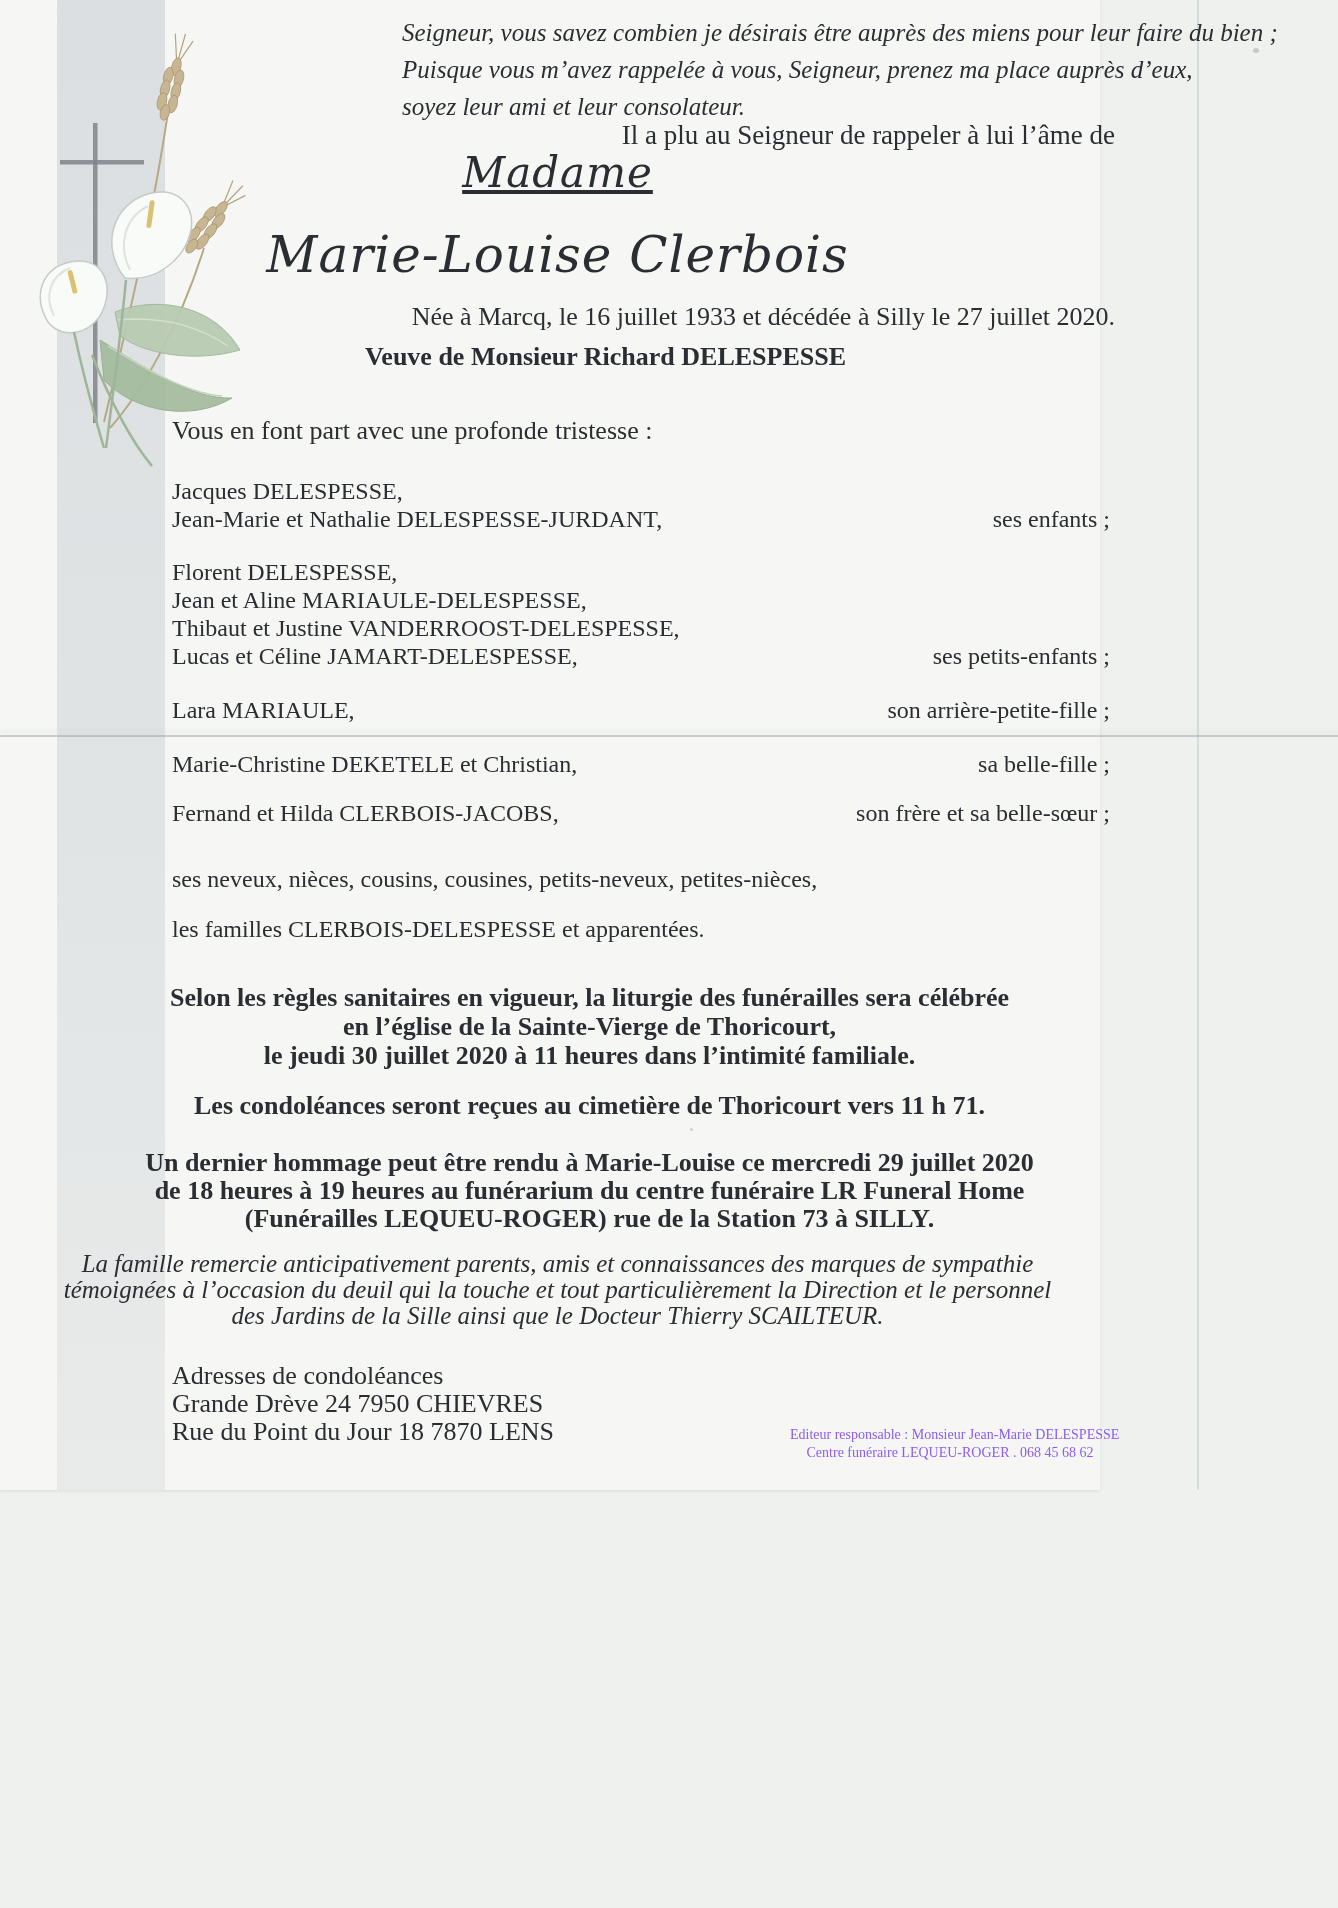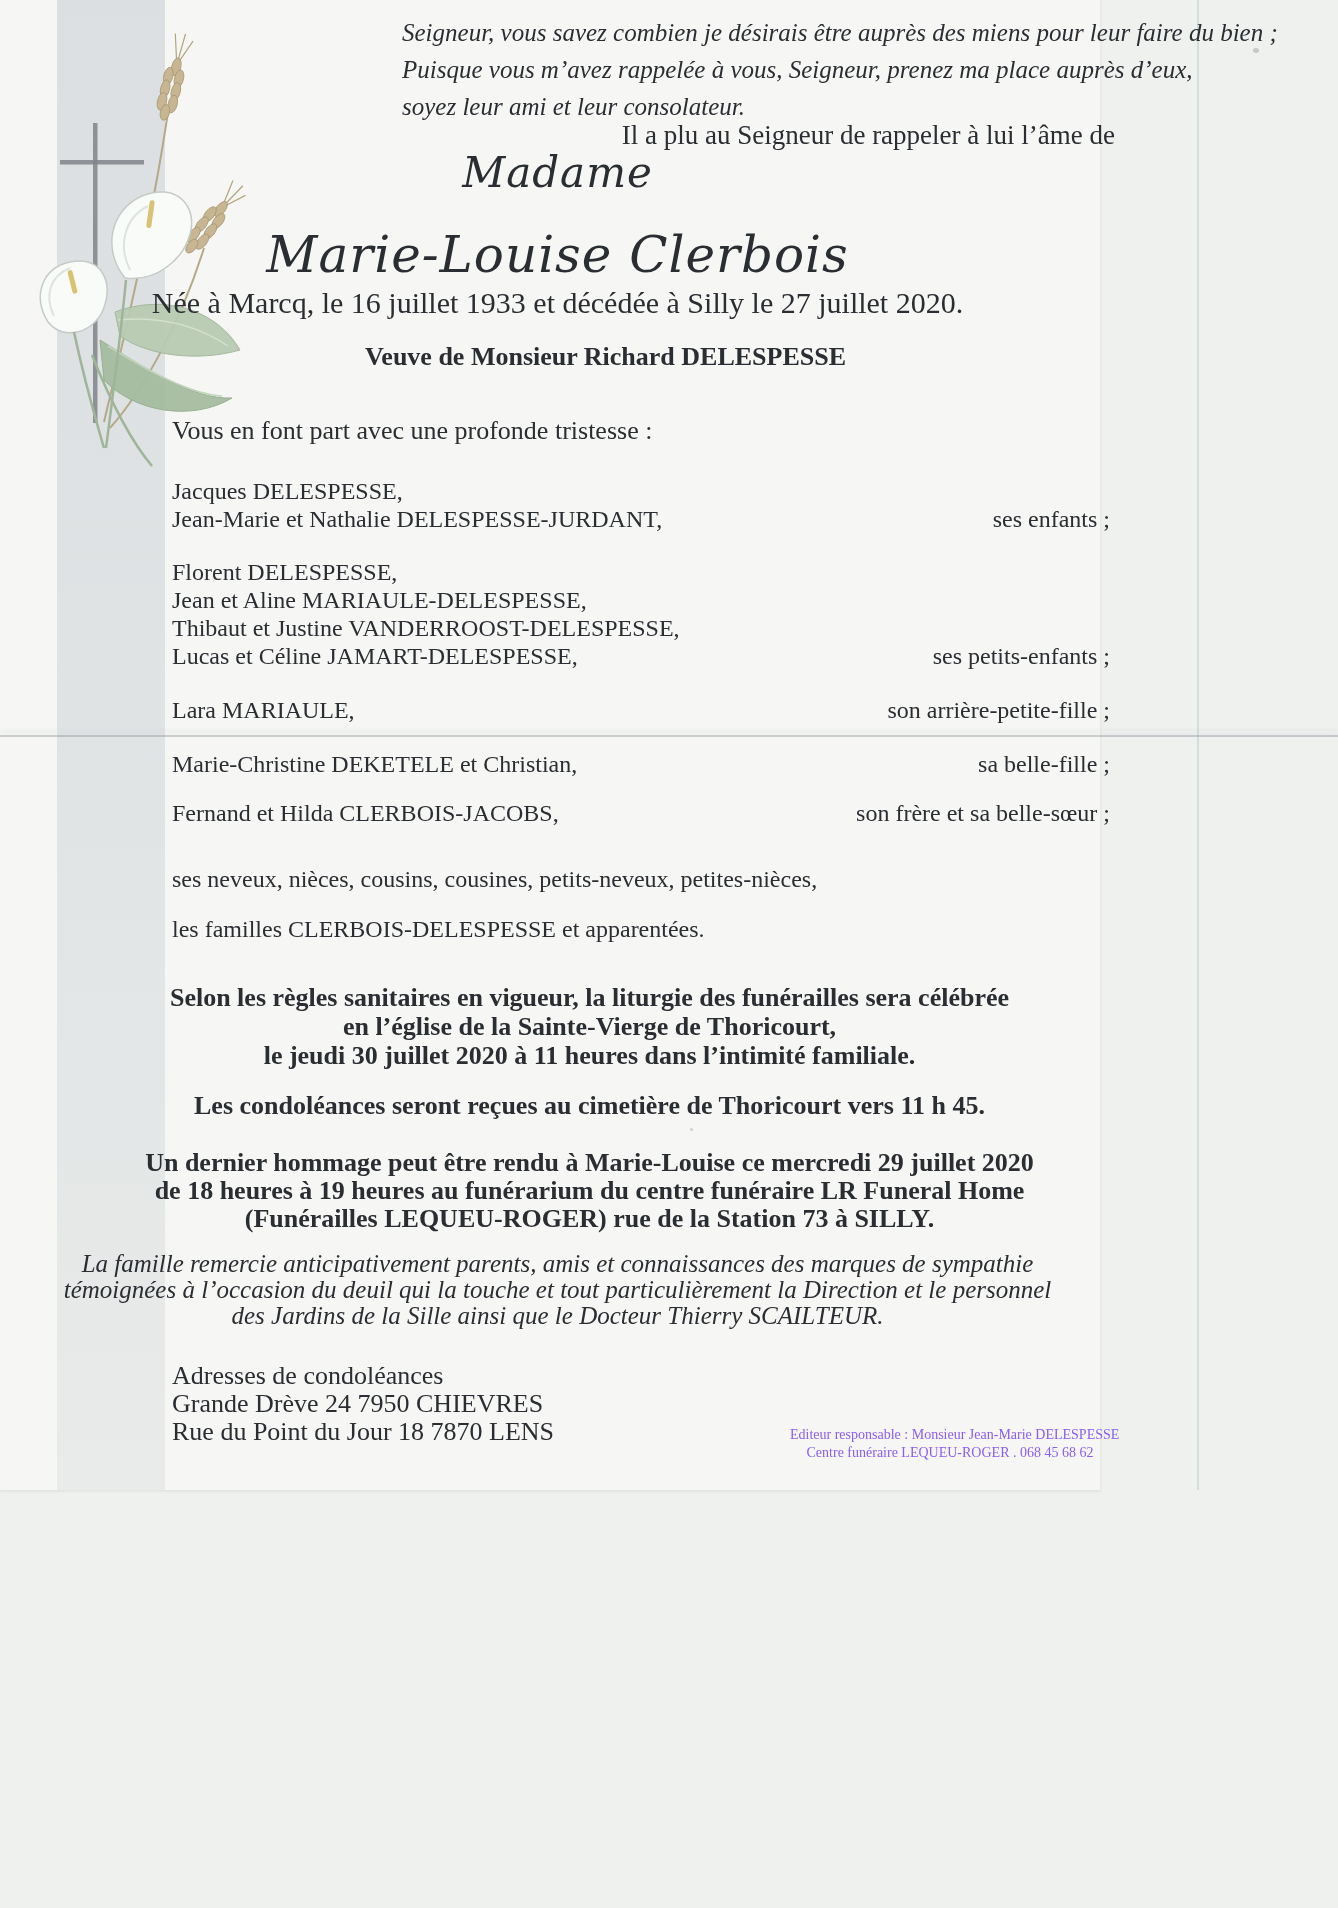--- a/index.html
+++ b/index.html
@@ -30,23 +30,23 @@
     position:absolute;left:1197px;top:0;width:2px;height:1490px;
     background:rgba(160,182,186,0.35);
   }
   .speck{position:absolute;border-radius:50%;background:#a2a7aa;}
   .abs{position:absolute;}
   .it{font-style:italic;}
   .b{font-weight:bold;}
   .center-col{left:0;width:1115px;text-align:center;}
   .quote{left:402px;top:14px;font-size:25px;line-height:37px;white-space:nowrap;}
   .intro-line{top:120px;font-size:27px;text-align:right;}
-  .title-madame{top:148px;font-size:42px;font-family:"DejaVu Serif",serif;font-style:italic;letter-spacing:1px;}
+  .title-madame{top:148px;font-size:42px;font-family:"DejaVu Serif",serif;font-style:italic;letter-spacing:1px;text-decoration:underline;}
   .deceased-name{top:226px;font-size:50px;font-family:"DejaVu Serif",serif;font-style:italic;letter-spacing:1px;}
-  .life-dates{top:286px;font-size:30px;}
+  .life-dates{top:302px;font-size:26px;text-align:right;}
   .widow-line{top:342px;font-size:26px;font-weight:bold;padding-left:48px;}
   .announce-intro{left:172px;top:416px;font-size:26px;}
   .fam-row{
     position:absolute;left:172px;width:938px;font-size:24px;
     display:flex;justify-content:space-between;white-space:nowrap;
   }
   .para{font-size:26px;line-height:29px;padding-left:32px;}
   .para-tight{font-size:25px;line-height:26px;}
   .addr{left:172px;top:1362px;font-size:26px;line-height:28px;}
   .addr .head{text-underline-offset:3px;}
@@ -172,21 +172,21 @@
     <div class="fam-row" style="top:916px">
       <span>les familles CLERBOIS-DELESPESSE et apparentées.</span>
     </div>
 
     <div class="abs center-col para b" style="top:983px">
       <div>Selon les règles sanitaires en vigueur, la liturgie des funérailles sera célébrée</div>
       <div>en l’église de la Sainte-Vierge de Thoricourt,</div>
       <div>le jeudi 30 juillet 2020 à 11 heures dans l’intimité familiale.</div>
     </div>
 
-    <div class="abs center-col para b" style="top:1091px">Les condoléances seront reçues au cimetière de Thoricourt vers 11 h 45.</div>
+    <div class="abs center-col para b" style="top:1091px">Les condoléances seront reçues au cimetière de Thoricourt vers 11 h 71.</div>
 
     <div class="abs center-col para b" style="top:1149px;line-height:28px">
       <div>Un dernier hommage peut être rendu à Marie-Louise ce mercredi 29 juillet 2020</div>
       <div>de 18 heures à 19 heures au funérarium du centre funéraire LR Funeral Home</div>
       <div>(Funérailles LEQUEU-ROGER) rue de la Station 73 à SILLY.</div>
     </div>
 
     <div class="abs center-col para-tight it" style="top:1251px">
       <div>La famille remercie anticipativement parents, amis et connaissances des marques de sympathie</div>
       <div>témoignées à l’occasion du deuil qui la touche et tout particulièrement la Direction et le personnel</div>

